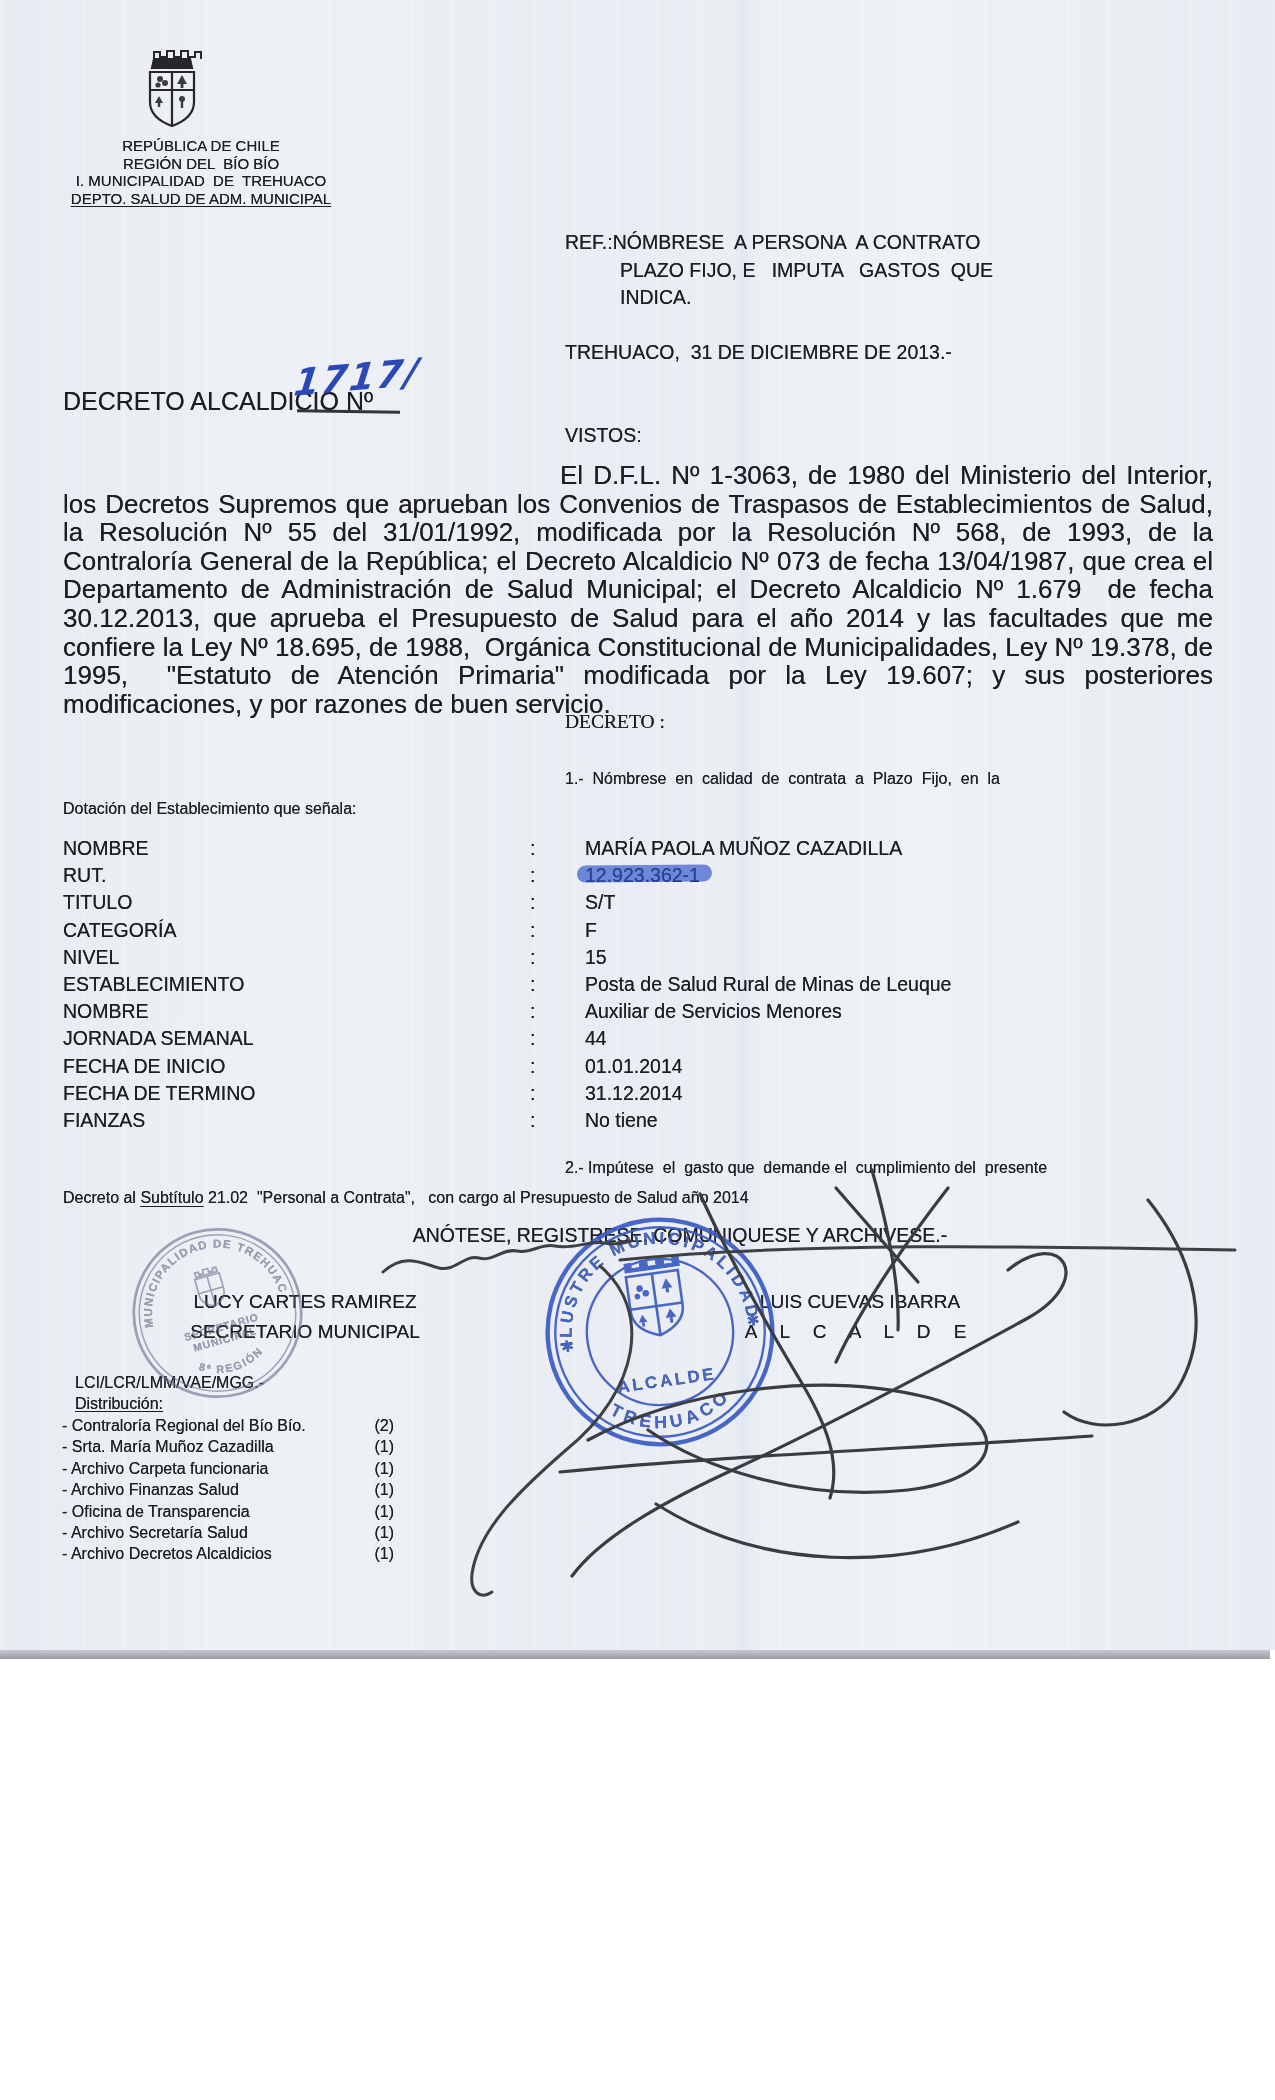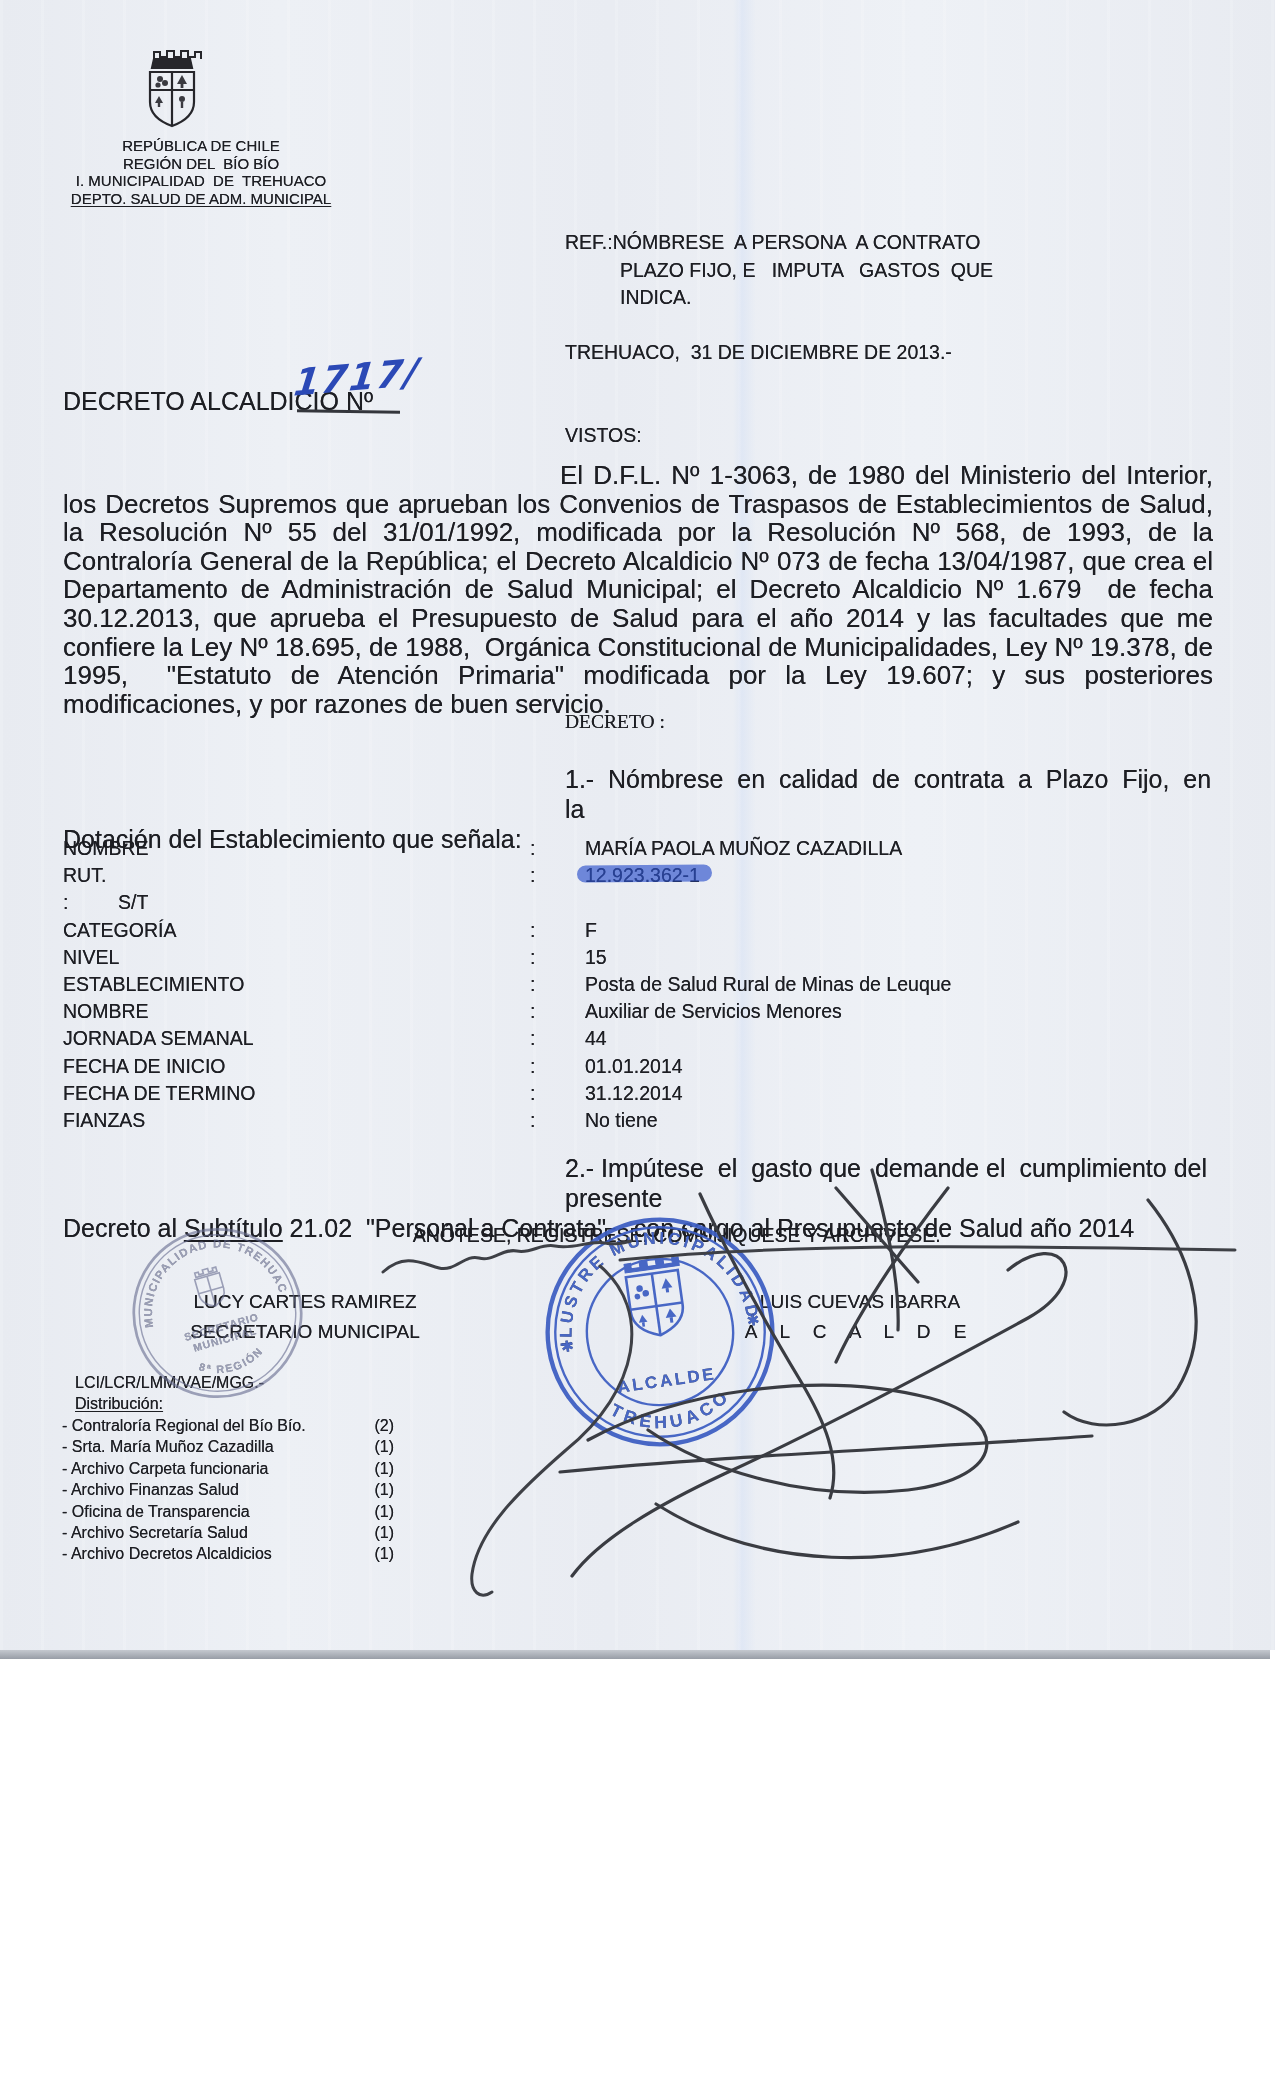--- a/index.html
+++ b/index.html
@@ -24,21 +24,21 @@
   .dateline{left:565px;top:341px;font-size:19.5px;}
   .decreeno{left:63px;top:387px;font-size:25px;}
   .hand-number{left:294px;top:356px;font-family:"DejaVu Sans",sans-serif;font-style:italic;
                font-size:37px;color:#2b49b6;transform:rotate(-5deg) skewX(-12deg);letter-spacing:2px;
                text-shadow:none;font-weight:bold;}
   .hand-underline{left:297px;top:410px;width:103px;height:2.5px;background:#34363c;transform:rotate(.8deg);}
   .vistos-label{left:565px;top:424px;font-size:19.5px;}
   .vistos-par{left:63px;top:461px;width:1150px;font-size:26px;line-height:28.6px;
               text-align:justify;text-indent:497px;}
   .decreto-label{left:565px;top:711px;font-size:19.5px;font-family:Liberation Serif, serif;}
-  .art{left:63px;top:764px;width:1150px;font-size:25px;line-height:30px;}
+  .art{left:63px;top:764px;width:1150px;font-size:16px;line-height:30px;}
   .art .ind{padding-left:502px;}
   .art2{top:1153px;}
   .u{text-decoration:underline;text-underline-offset:3px;}
   .anotese{left:105px;top:1224px;width:1150px;text-align:center;font-size:19.5px;}
   
   .dtable{left:63px;top:835px;width:950px;font-size:19.5px;line-height:27.2px;}
   .trow{display:flex;gap:33px;}
   .tlabel{width:434px;flex:none;}
   .tcolon{width:22px;flex:none;}
   .tvalue{flex:1;}
@@ -119,20 +119,21 @@
         <div class="tlabel pre">NOMBRE</div>
         <div class="tcolon">:</div>
         <div class="tvalue pre">MARÍA PAOLA MUÑOZ CAZADILLA</div>
       </div>
       <div class="trow">
         <div class="tlabel pre">RUT.</div>
         <div class="tcolon">:</div>
         <div class="tvalue pre"><span class="rut-redacted pre">12.923.362-1</span></div>
       </div>
       <div class="trow">
+        <div class="tlabel pre">TITULO</div>
         <div class="tcolon">:</div>
         <div class="tvalue pre">S/T</div>
       </div>
       <div class="trow">
         <div class="tlabel pre">CATEGORÍA</div>
         <div class="tcolon">:</div>
         <div class="tvalue pre">F</div>
       </div>
       <div class="trow">
         <div class="tlabel pre">NIVEL</div>

